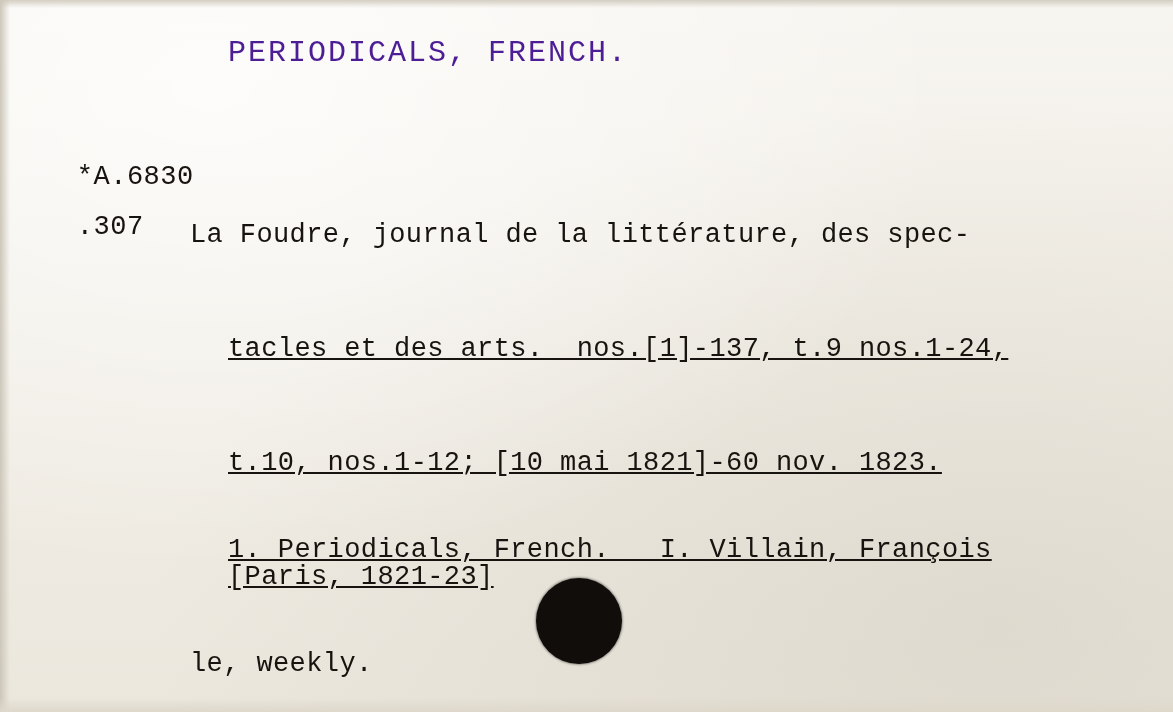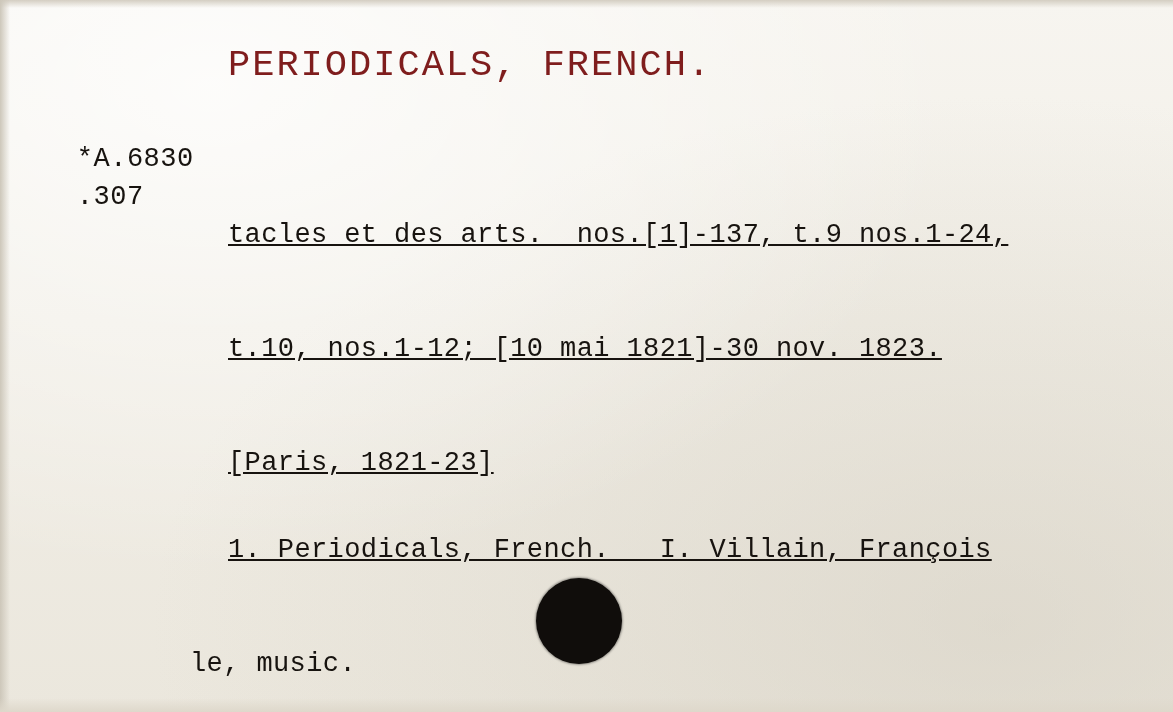--- a/index.html
+++ b/index.html
@@ -44,33 +44,33 @@
     position: absolute;
     left: 0; right: 0; bottom: 0;
     height: 14px;
     background: linear-gradient(0deg, #ded8cb 0%, rgba(222,216,203,0) 100%);
     pointer-events: none;
   }
 
   .heading {
     position: absolute;
     left: 228px;
-    top: 44px;
-    font-size: 37px;
+    top: 36px;
+    font-size: 30px;
     letter-spacing: 2.0px;
-    color: #7f1d1d;
+    color: #4c1d95;
     white-space: pre;
   }
 
   .callnum {
     position: absolute;
     left: 10px;
     top: 102px;
     font-size: 27px;
-    line-height: 38px;
+    line-height: 50px;
     letter-spacing: 0.5px;
     white-space: pre;
     color: #17130f;
   }
 
   .body-block {
     position: absolute;
     left: 190px;
     top: 140px;
     width: 970px;
@@ -123,26 +123,27 @@
   <div class="edge-bottom"></div>
 
   <div class="heading">PERIODICALS, FRENCH.</div>
 
   <div class="callnum">
     <span class="ln">*A.6830</span>
     <span class="ln">.307</span>
   </div>
 
   <div class="body-block">
+    <span class="ln">La Foudre, journal de la littérature, des spec-</span>
     <span class="ln indent">tacles et des arts.  nos.[1]-137, t.9 nos.1-24,</span>
-    <span class="ln indent">t.10, nos.1-12; [10 mai 1821]-30 nov. 1823.</span>
+    <span class="ln indent">t.10, nos.1-12; [10 mai 1821]-60 nov. 1823.</span>
     <span class="ln indent">[Paris, 1821-23]</span>
     
     
   </div>
 
   <div class="tracing">
     <span class="ln indent">1. Periodicals, French.   I. Villain, François</span>
-    <span class="ln">le, music.</span>
+    <span class="ln">le, weekly.</span>
   </div>
 
   <div class="punch-hole"></div>
 </div>
 
 </body></html>

